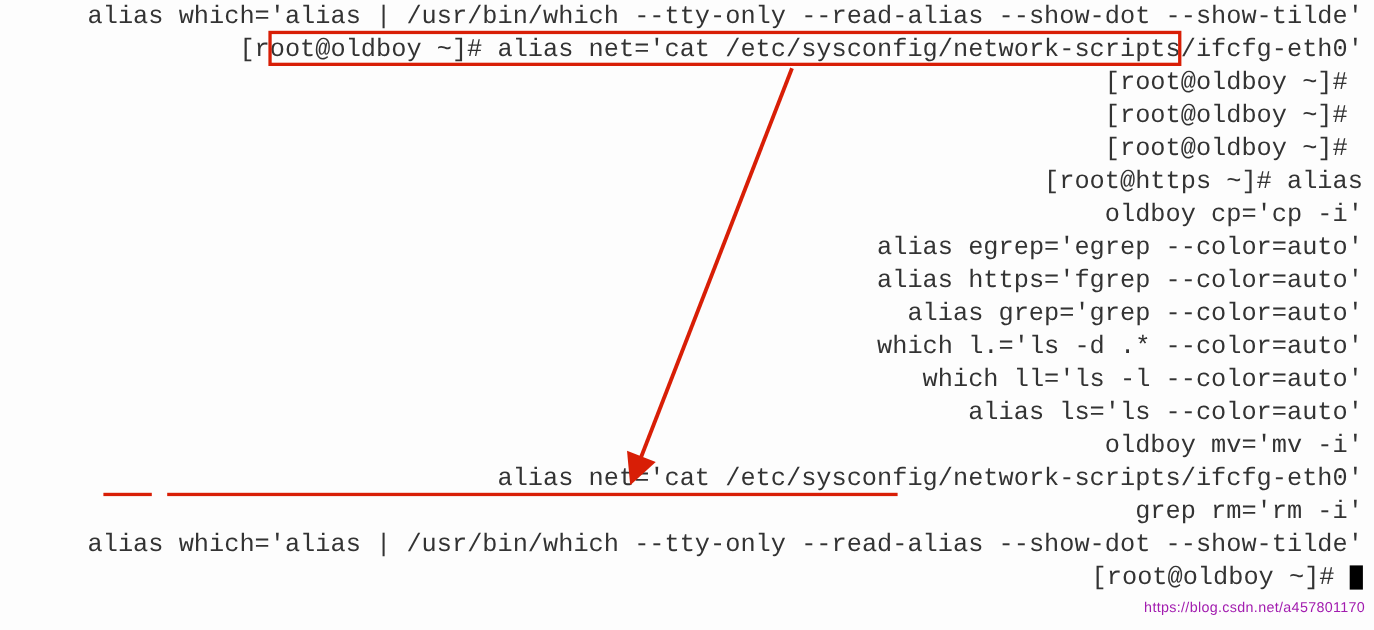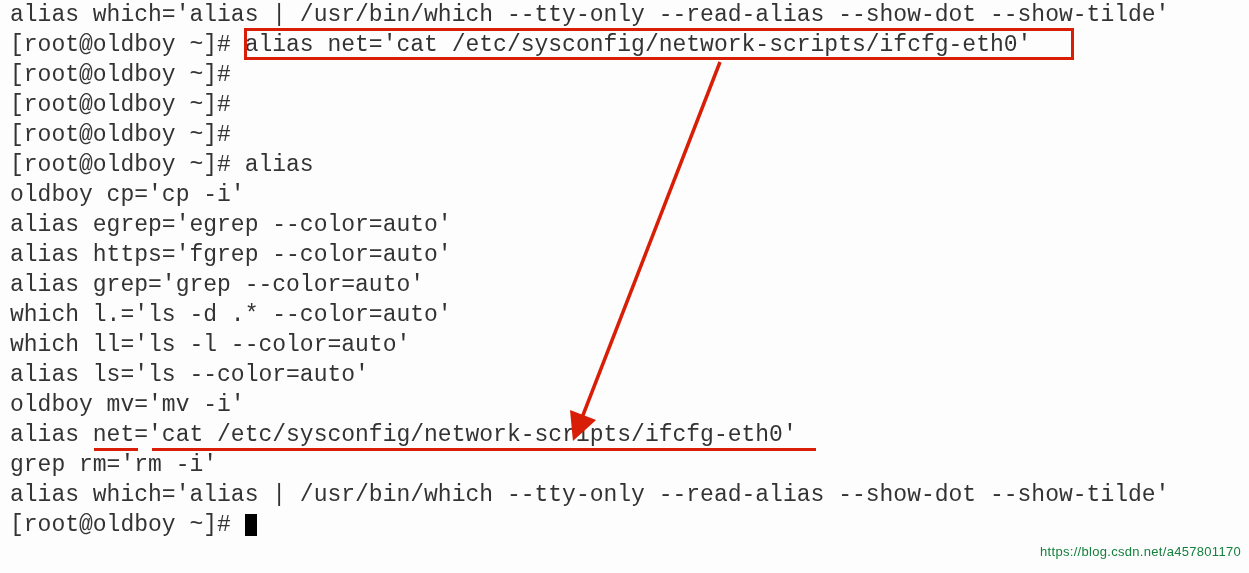--- a/index.html
+++ b/index.html
@@ -8,21 +8,21 @@
       height: 573px;
       background: #fdfdfd;
       font-family: 'Courier New', Consolas, monospace;
       font-size: 23px;
       line-height: 30px;
       padding: 0 10px;
       color: #333;
       position: relative;
       overflow: hidden;
     }
-    .line { white-space: pre; }
+    .line { white-space: pre; text-align: right; }
     .highlight-box {
       position: absolute;
       border: 3px solid #d81e06;
       pointer-events: none;
     }
     .underline-red {
       position: absolute;
       height: 3px;
       background: #d81e06;
       pointer-events: none;
@@ -30,42 +30,42 @@
     svg.arrow {
       position: absolute;
       pointer-events: none;
       overflow: visible;
     }
     .watermark {
       position: absolute;
       right: 8px;
       bottom: 6px;
       font-size: 13px;
-      color: #15803d;
+      color: #a21caf;
       font-family: Arial, sans-serif;
       letter-spacing: 0.3px;
     }
     .cursor-block {
       display: inline-block;
       width: 12px;
       height: 22px;
       background: #000;
       vertical-align: text-bottom;
       margin-bottom: 2px;
     }
   </style>
 </head>
 <body>
 
 <div class="line">alias which='alias | /usr/bin/which --tty-only --read-alias --show-dot --show-tilde'</div>
 <div class="line"><span>[root@oldboy ~]# </span><span>alias net='cat /etc/sysconfig/network-scripts/ifcfg-eth0'</span></div>
 <div class="line">[root@oldboy ~]# </div>
 <div class="line">[root@oldboy ~]# </div>
 <div class="line">[root@oldboy ~]# </div>
-<div class="line">[root@oldboy ~]# alias</div>
+<div class="line">[root@https ~]# alias</div>
 <div class="line">oldboy cp='cp -i'</div>
 <div class="line">alias egrep='egrep --color=auto'</div>
 <div class="line">alias https='fgrep --color=auto'</div>
 <div class="line">alias grep='grep --color=auto'</div>
 <div class="line">which l.='ls -d .* --color=auto'</div>
 <div class="line">which ll='ls -l --color=auto'</div>
 <div class="line">alias ls='ls --color=auto'</div>
 <div class="line">oldboy mv='mv -i'</div>
 <div class="line">alias net='cat /etc/sysconfig/network-scripts/ifcfg-eth0'</div>
 <div class="line">grep rm='rm -i'</div>

